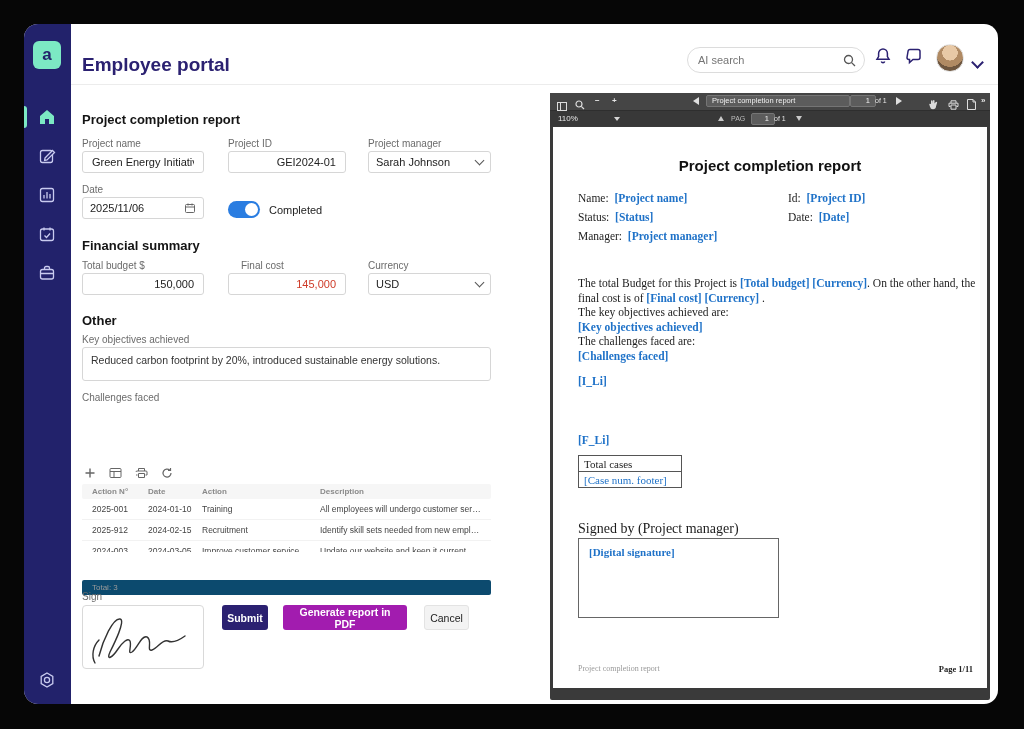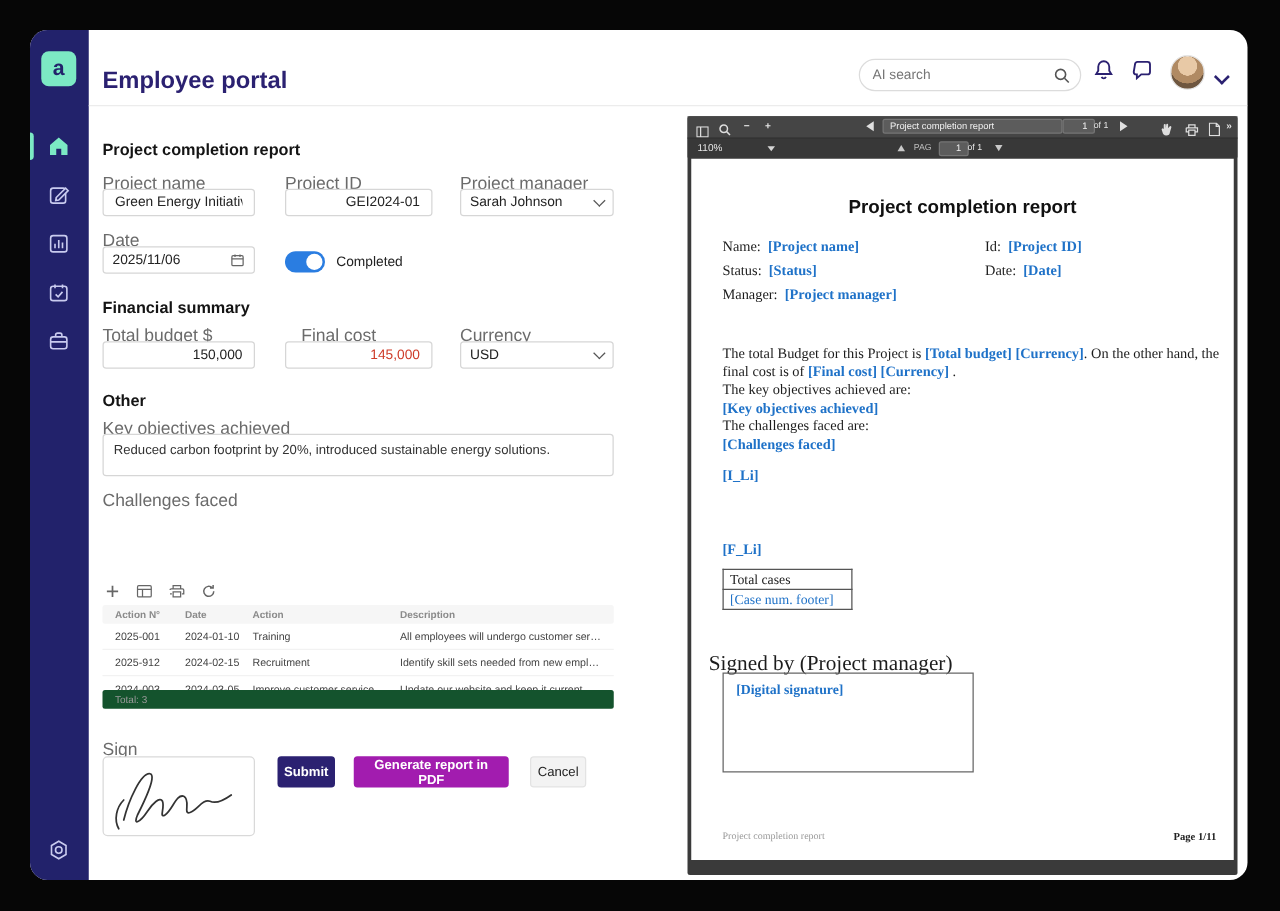--- a/index.html
+++ b/index.html
@@ -24,21 +24,21 @@
         font-family:"Liberation Sans",sans-serif;min-width:0;}
   .hdr-line{position:absolute;left:47px;right:0;top:60px;height:1px;background:#ececec;}
   .hicon{position:absolute;top:22px;width:22px;height:22px;}
   .avatar{position:absolute;left:912px;top:20px;width:26px;height:26px;border-radius:50%;
         background:radial-gradient(circle at 50% 30%,#e8c9a6 0 34%,#b08a63 35% 62%,#6e563f 63%);
         border:1px solid #e5e5e5;}
   .chev{display:inline-block;width:7px;height:7px;border-right:2px solid #2B2171;
         border-bottom:2px solid #2B2171;transform:rotate(45deg);}
   
   .h1{position:absolute;font-size:13px;font-weight:bold;color:#141414;}
-  .lbl{position:absolute;font-size:14px;color:#6b6b6b;}
+  .lbl{position:absolute;font-size:10px;color:#6b6b6b;}
   .inp{position:absolute;height:22px;border:1px solid #d6d6d6;border-radius:3px;background:#fff;
        font-size:11px;color:#222;display:flex;align-items:center;padding:0 7px;box-sizing:border-box;}
   .inp input{border:0;outline:0;width:100%;font-size:11px;color:#222;background:transparent;
        font-family:"Liberation Sans",sans-serif;}
   .inp input.ralign{text-align:right;}
   .sel{justify-content:space-between;}
   .cchev{width:6px;height:6px;border-right:1.5px solid #555;border-bottom:1.5px solid #555;
        transform:rotate(45deg);margin-top:-3px;flex:none;}
   .toggle{position:absolute;width:32px;height:17px;border-radius:9px;background:#2A7DE1;}
   .toggle .knob{position:absolute;right:2px;top:2px;width:13px;height:13px;border-radius:50%;background:#fff;}
@@ -46,22 +46,22 @@
        font-size:10.5px;color:#333;padding:5px 8px;box-sizing:border-box;line-height:14px;}
   
   .ttool{position:absolute;display:flex;gap:13px;align-items:center;}
   .ttool svg{display:block;}
   .atable{position:absolute;left:58px;width:409px;font-size:8.5px;color:#444;}
   .arow{display:grid;grid-template-columns:56px 54px 118px 1fr;padding:0 0 0 10px;align-items:center;}
   .ahead{background:#f6f6f6;border-radius:2px;height:15px;color:#8a8a8a;font-weight:bold;font-size:8px;}
   .adata{height:20px;border-bottom:1px solid #f2f2f2;}
   .adata span{white-space:nowrap;overflow:hidden;text-overflow:ellipsis;padding-right:8px;}
   .aclip{height:11px;overflow:hidden;}
-  .atotal{background:#14532d;height:15px;color:#9a9a9a;font-size:8px;display:flex;
-        align-items:center;padding-left:10px;border-radius:2px;}
+  .atotal{background:#0c4a6e;height:15px;color:#9a9a9a;font-size:8px;display:flex;
+        align-items:center;padding-left:10px;border-radius:2px;margin-top:28px;}
   .sigbox{position:absolute;left:58px;top:581px;width:120px;height:62px;border:1px solid #d9d9d9;
         border-radius:4px;background:#fff;}
   .btn{position:absolute;top:581px;height:25px;border:0;border-radius:3px;font-size:10.5px;
         font-weight:bold;color:#fff;font-family:"Liberation Sans",sans-serif;display:flex;
         align-items:center;justify-content:center;padding:0 10px;box-sizing:border-box;}
   
   .viewer{position:absolute;left:526px;top:69px;width:440px;height:607px;background:#3a3a3a;
         border-radius:2px;}
   .tb1{position:absolute;left:0;top:0;right:0;height:17px;background:#454545;
         border-bottom:1px solid #2e2e2e;}
@@ -359,21 +359,21 @@
         <tbody>
             <tr>
               <th style="width:92px">Total cases</th>
             </tr>
         <tr class="pblue">
               <td>[Case num. footer]</td>
             </tr>
       </tbody>
         </table>
 
-      <div class="abs" style="left:14px;top:394px;font-size:17px">Signed by (Project manager)</div>
+      <div class="abs" style="left:25px;top:394px;font-size:14px">Signed by (Project manager)</div>
       <div class="psigbox">
         <span class="pblue">[Digital signature]</span>
       </div>
 
       <div class="pfoot" style="left:25px">Project completion report</div>
       <div class="pfoot" style="right:14px;color:#222;font-weight:bold;font-size:8.5px">Page 1/11</div>
     </div>
   </div>
 </div>
 

